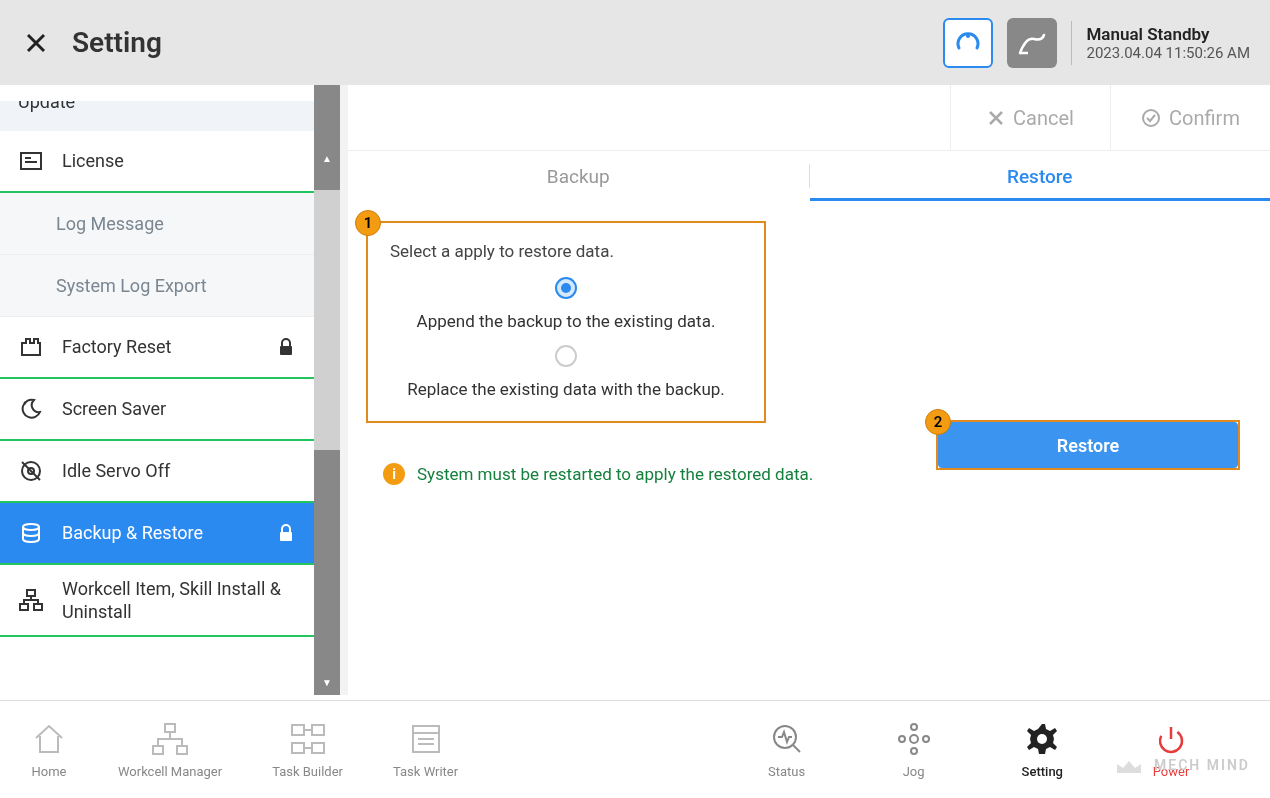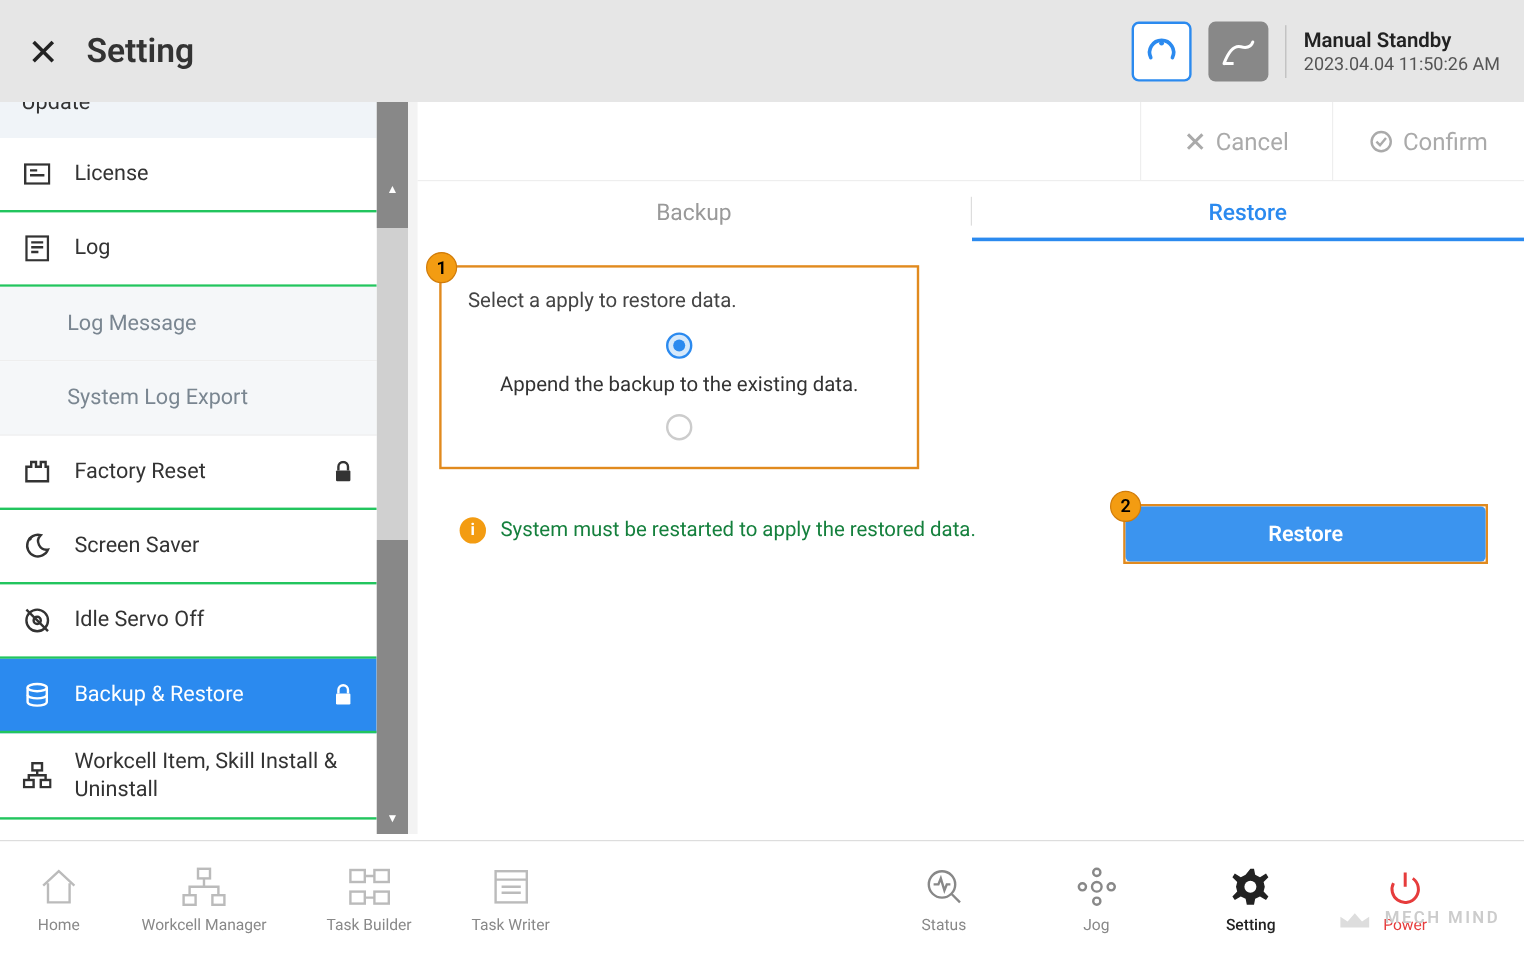--- a/index.html
+++ b/index.html
@@ -18,21 +18,21 @@
 .status-title { font-size: 17px; font-weight: 600; color: #222; }
 .status-time { font-size: 15px; color: #555; }
 
 
 .body { display: flex; height: 610px; }
 
 
 .sidebar-wrap { width: 340px; display: flex; }
 .sidebar { flex: 1; background: #fff; overflow: hidden; }
 .menu-item { display: flex; align-items: center; padding: 0 18px; height: 62px; border-bottom: 2px solid #22c55e; cursor: pointer; position: relative; }
-.menu-item.truncated { height: 30px; border-bottom: none; background: #f0f4f8; color: #666; overflow: hidden; padding-top: 0; }
+.menu-item.truncated { height: 30px; border-bottom: none; background: #f0f4f8; color: #666; overflow: hidden; padding-top: 0; margin-top: 16px; }
 .menu-item.truncated .menu-label { margin-top: -28px; }
 .menu-item.sub { padding-left: 56px; background: #f5f7f9; color: #7a8691; border-bottom: 1px solid #eee; }
 .menu-item.active { background: #2b8aef; color: #fff; }
 .menu-item.active .menu-label { color: #fff; }
 .menu-icon { width: 26px; height: 26px; margin-right: 18px; display: flex; align-items: center; justify-content: center; flex-shrink: 0; }
 .menu-label { font-size: 18px; color: #333; line-height: 1.3; }
 .menu-item.sub .menu-label { color: #7a8691; }
 .lock-icon { margin-left: auto; width: 18px; height: 18px; }
 .menu-item.active .lock-icon svg { fill: #fff; }
 .menu-item.multi { height: 72px; }
@@ -124,31 +124,20 @@
       <div class="menu-item">
         <span class="menu-icon">
             <svg width="22" height="18" viewBox="0 0 22 18">
               <rect x="1" y="1" width="20" height="16" stroke="#333" stroke-width="2" fill="none"></rect>
               <line x1="5" y1="6" x2="11" y2="6" stroke="#333" stroke-width="2"></line>
               <line x1="5" y1="10" x2="17" y2="10" stroke="#333" stroke-width="2"></line>
             </svg>
           </span>
         <span class="menu-label">License</span>
       </div>
-      <div class="menu-item">
-        <span class="menu-icon">
-            <svg width="20" height="22" viewBox="0 0 20 22">
-              <rect x="1" y="1" width="18" height="20" stroke="#333" stroke-width="2" fill="none"></rect>
-              <line x1="5" y1="6" x2="15" y2="6" stroke="#333" stroke-width="2"></line>
-              <line x1="5" y1="10" x2="15" y2="10" stroke="#333" stroke-width="2"></line>
-              <line x1="5" y1="14" x2="11" y2="14" stroke="#333" stroke-width="2"></line>
-            </svg>
-          </span>
-        <span class="menu-label">Log</span>
-      </div>
       <div class="menu-item sub">
         <span class="menu-label">Log Message</span>
       </div>
       <div class="menu-item sub">
         <span class="menu-label">System Log Export</span>
       </div>
       <div class="menu-item">
         <span class="menu-icon">
             <svg width="22" height="20" viewBox="0 0 22 20">
               <path d="M2 18 L2 6 L6 6 L6 2 L10 2 L10 6 L14 6 L14 2 L18 2 L18 6 L20 6 L20 18 Z" stroke="#333" stroke-width="2" fill="none"></path>
@@ -242,20 +231,21 @@
       <div class="content">
         <div class="callout-1">
           <div class="badge">1</div>
           <div class="prompt">Select a apply to restore data.</div>
           <div class="radio-row">
             <div class="radio checked"></div>
             <div class="radio-label">Append the backup to the existing data.</div>
           </div>
           <div class="radio-row" style="margin-bottom:0">
             <div class="radio"></div>
+            <div class="radio-label">Replace the existing data with the backup.</div>
           </div>
         </div>
         <div class="warning">
           <div class="warning-icon">i</div>
           <div class="warning-text">System must be restarted to apply the restored data.</div>
         </div>
       </div>
       <div class="restore-wrap">
         <div class="callout-2">
           <div class="badge">2</div>

